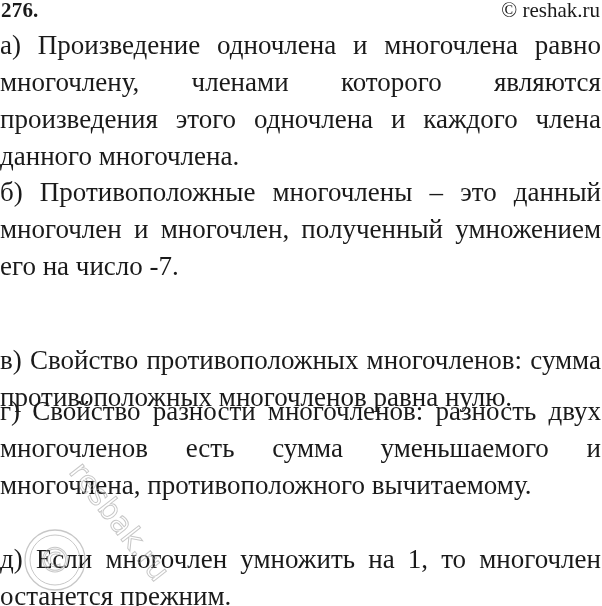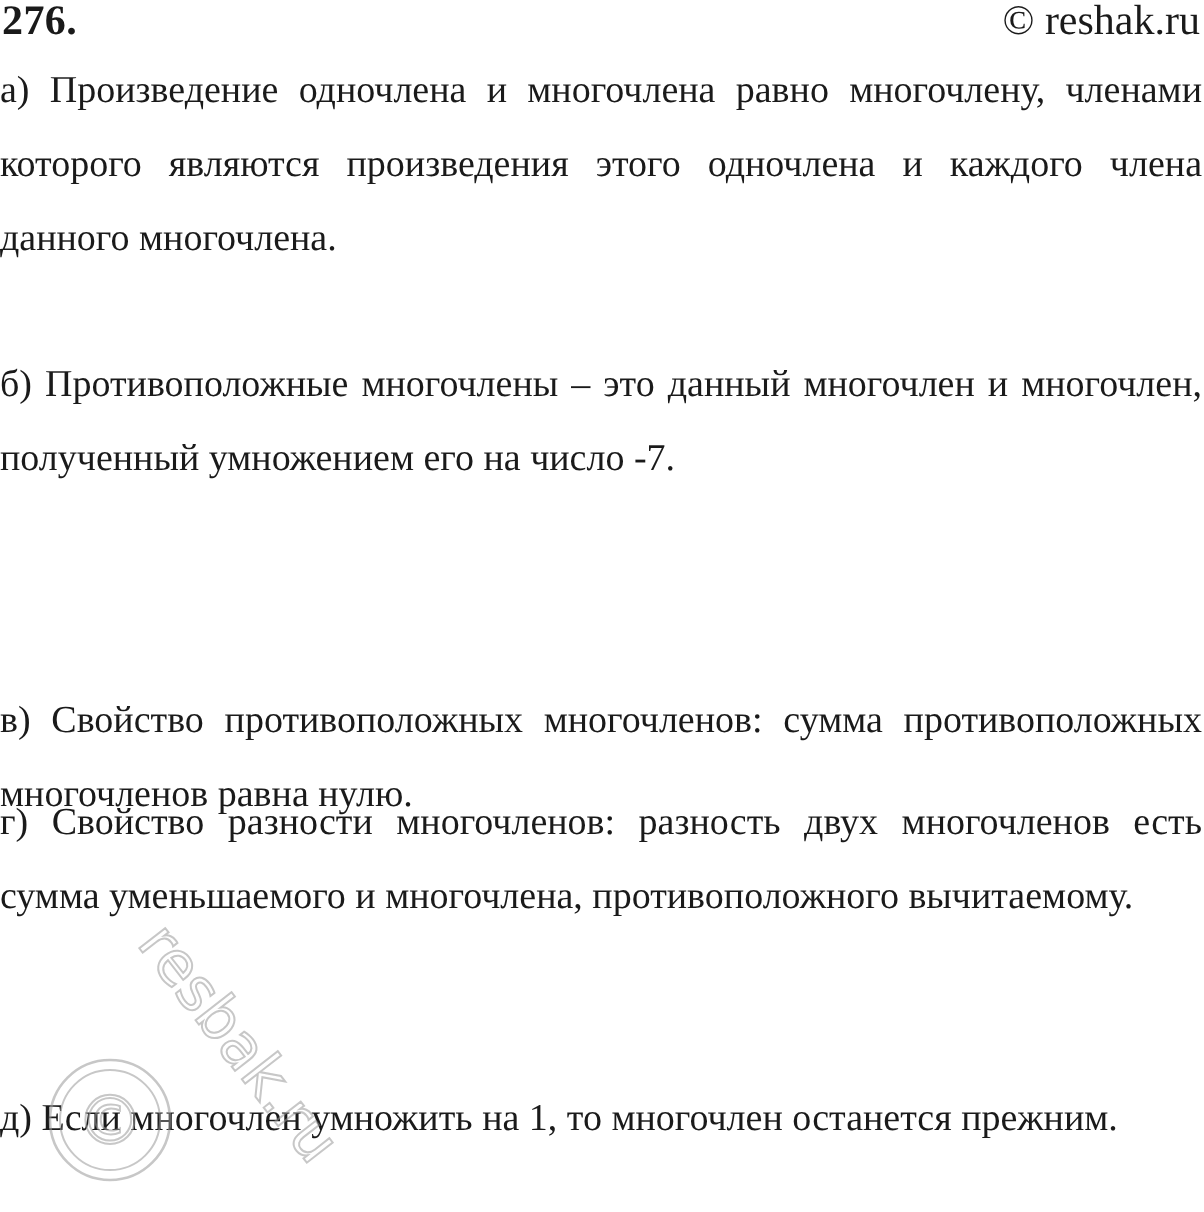--- a/index.html
+++ b/index.html
@@ -14,21 +14,21 @@
     .task-number {
       position: absolute; left: 1px; top: -2px;
       font-weight: bold; font-size: 21px; letter-spacing: 0.2px;
     }
     .copyright {
       position: absolute; right: 2px; top: -2px;
       font-size: 21px;
     }
     .para {
       position: absolute; left: 0; width: 601px;
-      font-size: 19px; line-height: 37px;
+      font-size: 27px; line-height: 37px;
       text-align: justify; text-align-last: left;
       margin: 0;
     }
     #p-a { top: 27px; }
     #p-b { top: 174px; }
     #p-c { top: 294px; margin-top: 48px; }
     #p-d { top: 393px; }
     #p-e { top: 541px; }
     .watermark {
       position: absolute; left: 10px; top: 460px; width: 200px; height: 140px;

